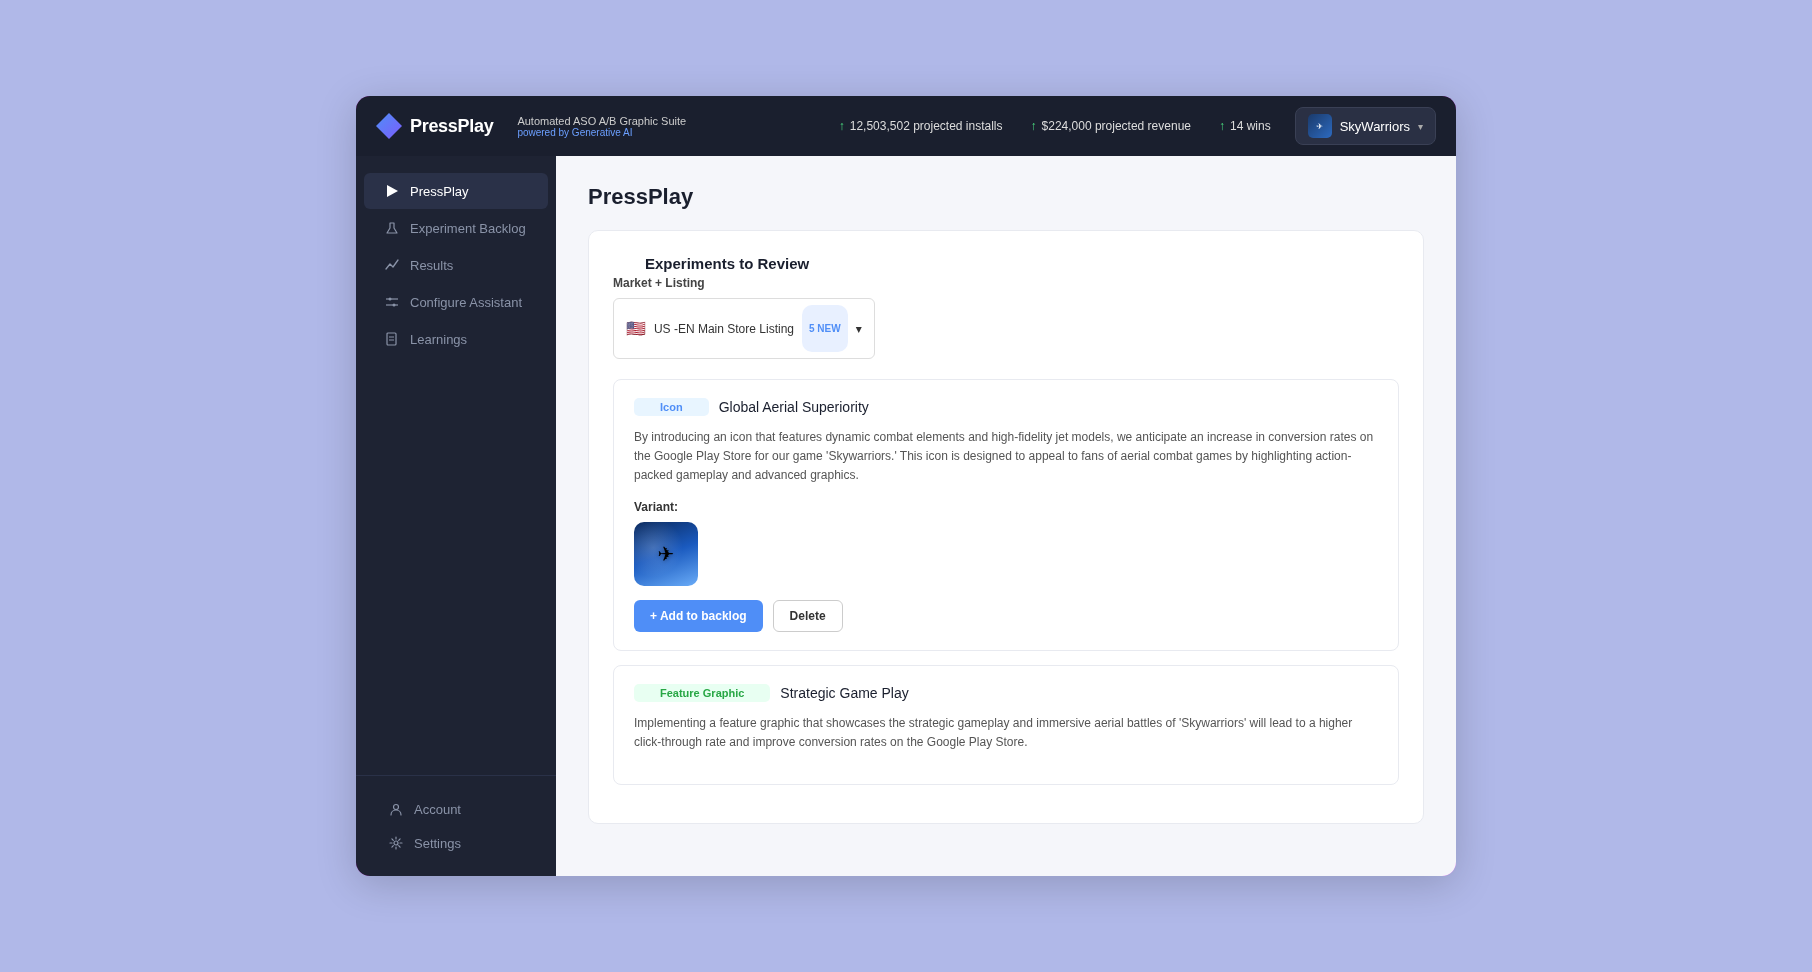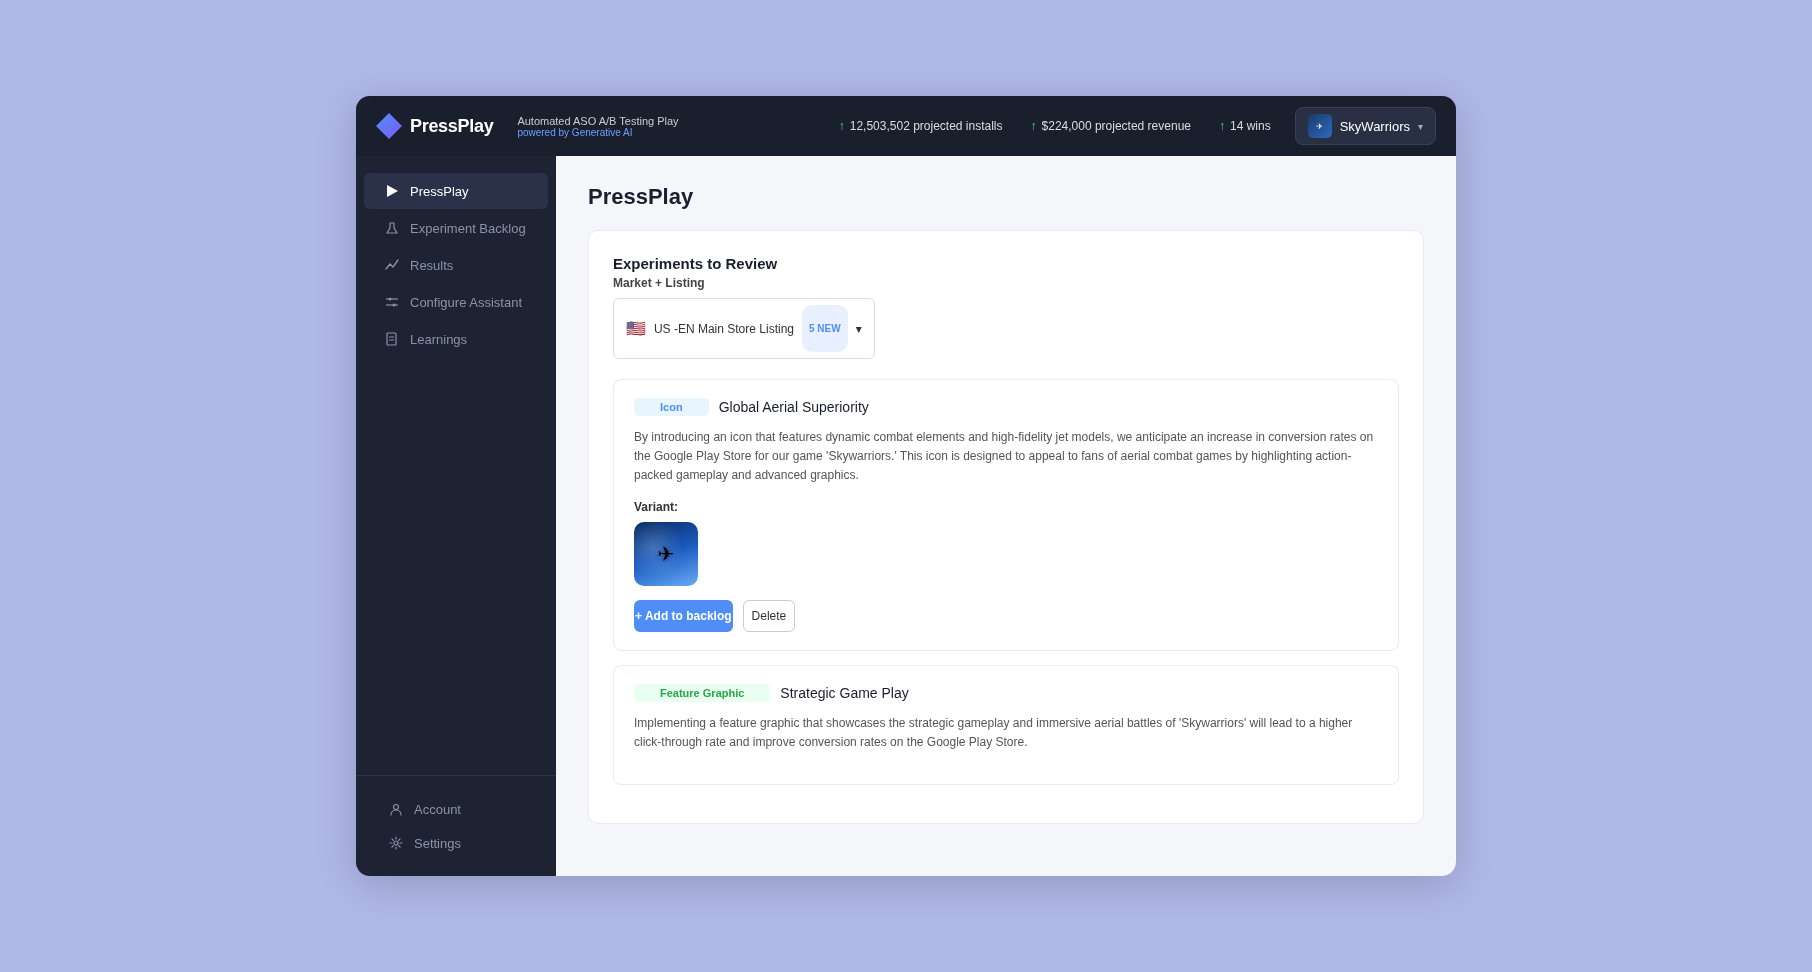--- a/index.html
+++ b/index.html
@@ -177,20 +177,21 @@
       background: #fff;
       border-radius: 10px;
       border: 1px solid #e8eaf0;
       padding: 24px;
     }
     .card-section-title {
       font-size: 15px;
       font-weight: 700;
       color: #1a1f2e;
       margin-bottom: 4px;
+      margin-left: 32px;
     }
     .card-section-desc {
       font-size: 12px;
       color: #888;
       margin-bottom: 20px;
     }
     .market-label {
       font-size: 12px;
       font-weight: 600;
       color: #444;
@@ -290,53 +291,53 @@
     }
     .action-buttons {
       display: flex;
       gap: 10px;
     }
     .btn-primary {
       background: #4f8ef7;
       color: #fff;
       border: none;
       border-radius: 6px;
-      padding: 8px 1px;
+      padding: 8px 16px;
       font-size: 12px;
       font-weight: 600;
       cursor: pointer;
       display: flex;
       align-items: center;
       gap: 5px;
     }
     .btn-secondary {
       background: #fff;
       color: #333;
       border: 1px solid #ccc;
       border-radius: 6px;
-      padding: 8px 8px;
-      font-size: 12px;
-      font-weight: 400;
+      padding: 8px 16px;
+      font-size: 12px;
+      font-weight: 700;
       cursor: pointer;
     }
     
     svg { display: block; }
   </style>
 </head>
 <body>
 
 <div class="app-window">
 
   <div class="header">
     <div class="header-logo">
       <div class="logo-diamond"></div>
       <span class="logo-text">PressPlay</span>
     </div>
     <div class="header-subtitle">
-      <span class="line1">Automated ASO A/B Testing Play</span>
+      <span class="line1">Automated ASO A/B Graphic Suite</span>
       <span class="line2">powered by Generative AI</span>
     </div>
     <div class="header-stats">
       <div class="stat-item">
         <span class="stat-arrow">↑</span>
         <span>12,503,502 projected installs</span>
       </div>
       <div class="stat-item">
         <span class="stat-arrow">↑</span>
         <span>$224,000 projected revenue</span>

